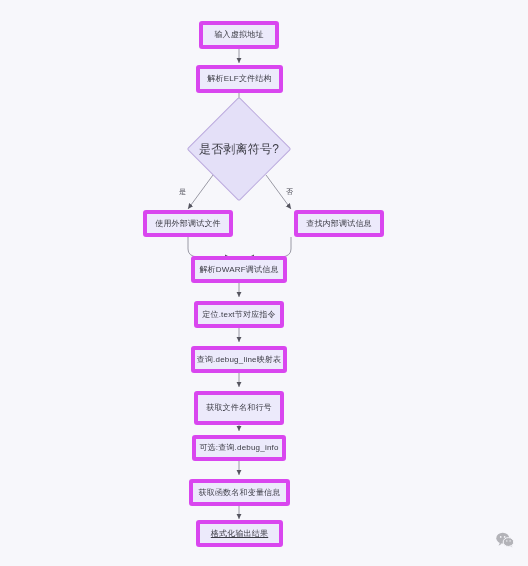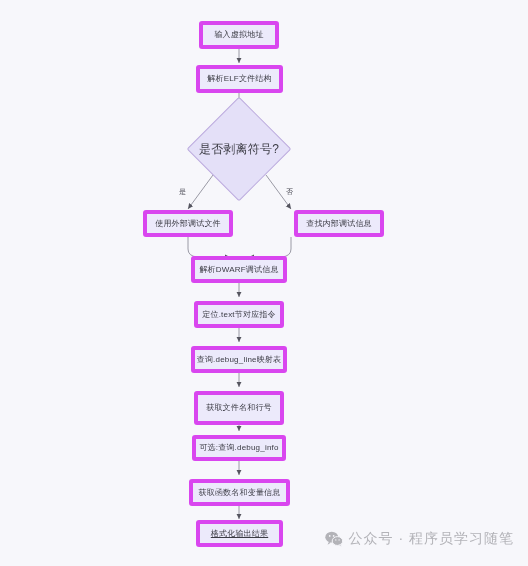--- a/index.html
+++ b/index.html
@@ -164,14 +164,13 @@
   <svg class="wechat-icon" viewBox="0 0 24 21" xmlns="http://www.w3.org/2000/svg">
     <ellipse cx="9" cy="8" rx="8.6" ry="7.2" fill="#b3b3b8"></ellipse>
     <path d="M5.2 14.2 L3.4 18.2 L7.6 15.6 Z" fill="#b3b3b8"></path>
     <ellipse cx="16.6" cy="13.2" rx="7" ry="5.9" fill="#b3b3b8" stroke="#f7f7fb" stroke-width="1.3"></ellipse>
     <path d="M20.4 17.6 L22 20.6 L18.4 18.7 Z" fill="#b3b3b8" stroke="#f7f7fb" stroke-width="0.8"></path>
     <circle cx="6.3" cy="6.4" r="1.15" fill="#f7f7fb"></circle>
     <circle cx="11.5" cy="6.4" r="1.15" fill="#f7f7fb"></circle>
     <circle cx="14.4" cy="11.7" r="0.95" fill="#f7f7fb"></circle>
     <circle cx="18.8" cy="11.7" r="0.95" fill="#f7f7fb"></circle>
   </svg>
-  <span>公众号 · 程序员学习随笔</span>
 </div>
 
 </body></html>

